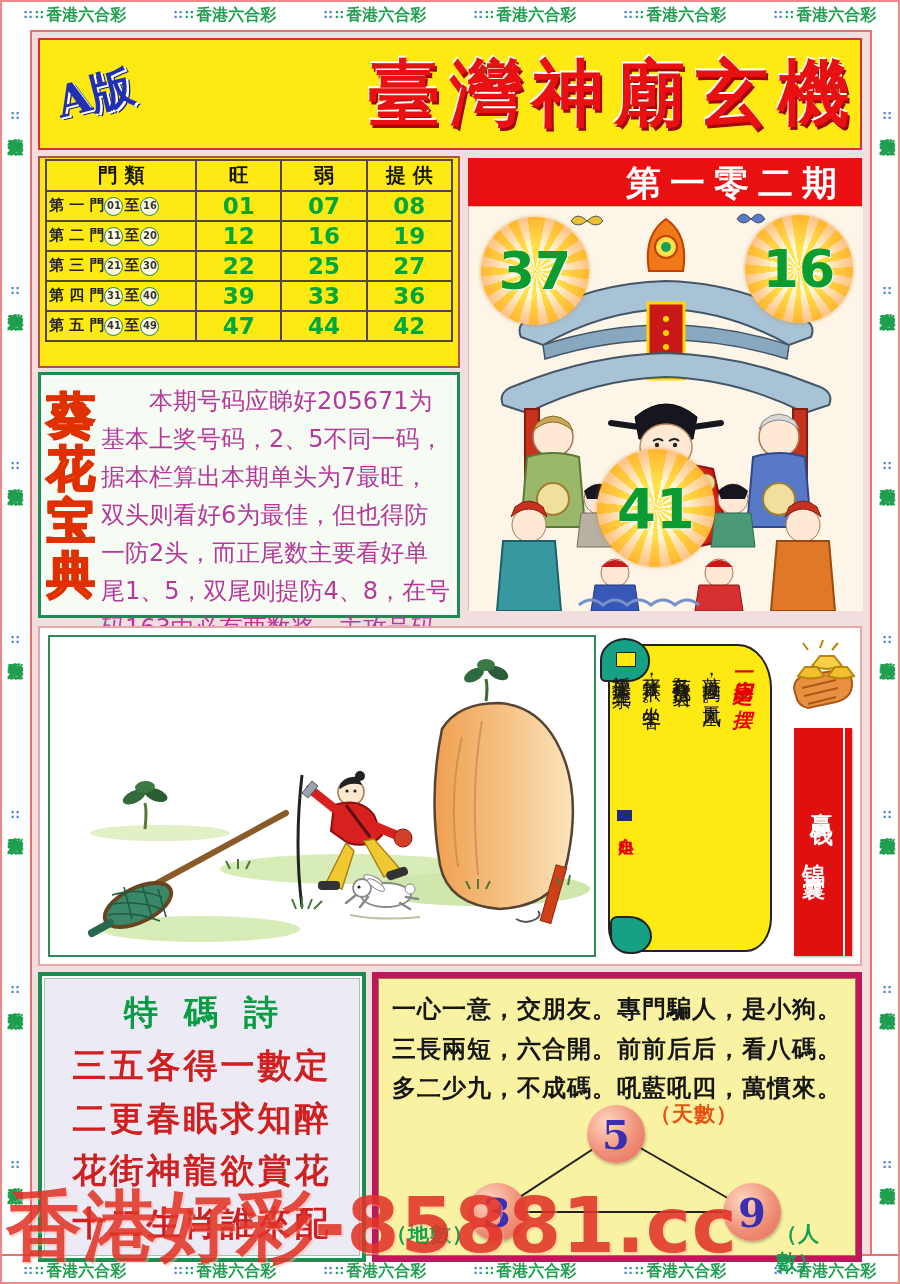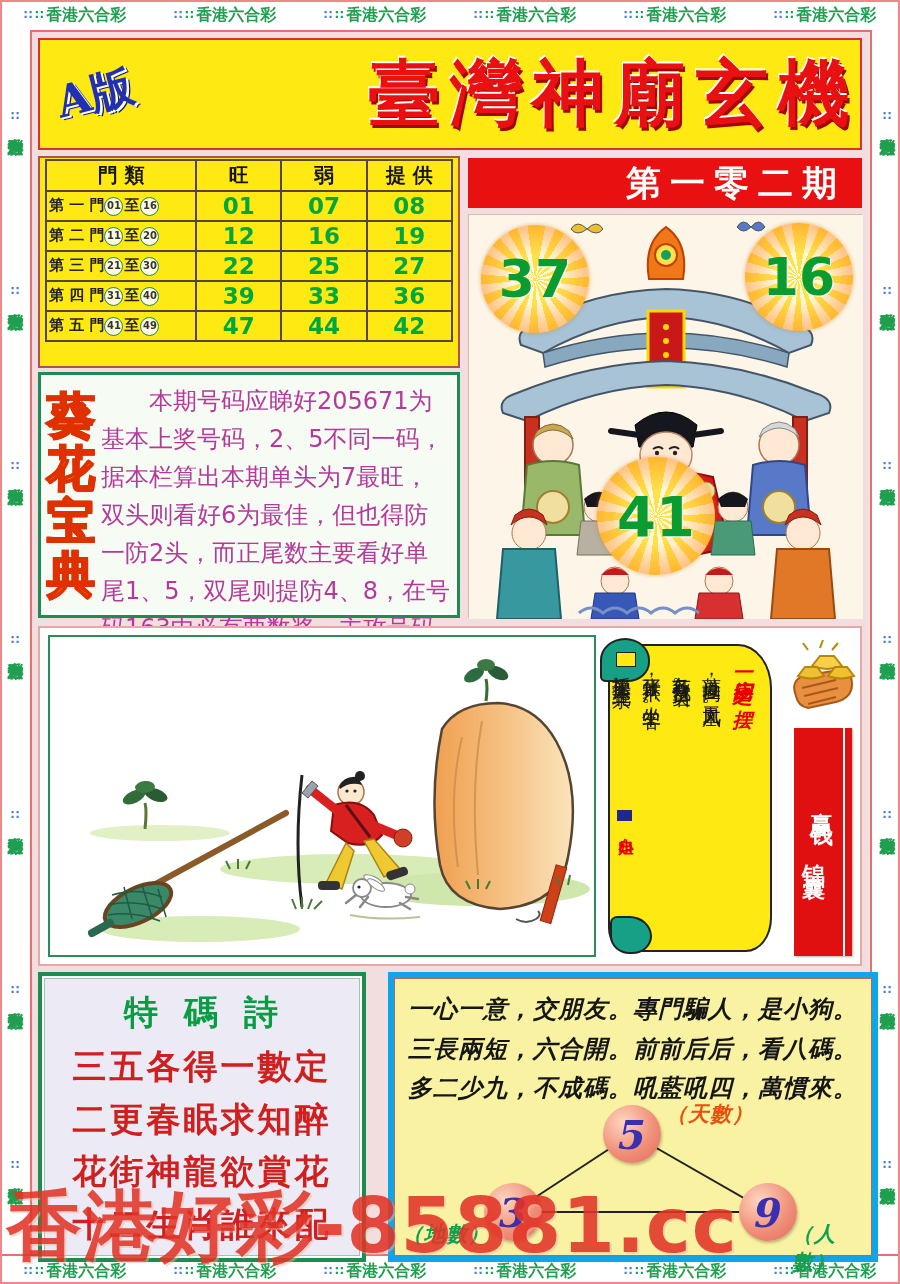--- a/index.html
+++ b/index.html
@@ -45,21 +45,21 @@
           border:3px solid #1c8c50;box-sizing:border-box;display:flex;z-index:6;box-shadow:inset 0 0 0 2px #ffffff;}
   .kh-title{width:60px;display:flex;flex-direction:column;align-items:center;justify-content:center;gap:0px;}
   .kh-title span{font-size:48px;line-height:1.1;font-weight:bold;color:#ffd700;font-family:"DejaVu Serif",serif;
         -webkit-text-stroke:2px #e03000;text-shadow:1px 1px 0 #e03000,-1px -1px 0 #e03000,1px -1px 0 #e03000,-1px 1px 0 #e03000;}
   .kh-body{flex:1;padding:8px 6px 4px 0;color:#b5399b;font-size:24px;line-height:1.58;text-indent:2em;font-weight:500;}
 
   
   .period{position:absolute;left:468px;top:158px;width:394px;height:50px;background:#e81010;color:#fff;
           font-size:35px;font-weight:bold;text-align:right;line-height:50px;letter-spacing:9px;
           box-sizing:border-box;padding-right:16px;z-index:6;font-family:"DejaVu Serif",serif;}
-  .deity{position:absolute;left:468px;top:214px;width:394px;height:404px;background:#fdf6e8;
+  .deity{position:absolute;left:468px;top:206px;width:394px;height:404px;background:#fdf6e8;
          border:1px solid #d8c0a8;box-sizing:border-box;z-index:6;}
   .deity svg{position:absolute;left:0;top:0;}
   .sun{position:absolute;border-radius:50%;display:flex;align-items:center;justify-content:center;
        font-weight:bold;color:#0a9c30;text-shadow:1px 1px 0 #fff;
        background:radial-gradient(circle,rgba(255,255,255,0) 30%,rgba(255,130,20,.5) 74%,rgba(255,165,60,.95) 100%),
                   repeating-conic-gradient(#ffe24a 0deg 11deg,#fff9dc 11deg 22deg);
        box-shadow:0 0 4px rgba(200,120,0,.5);}
   .sun.s37{left:12px;top:10px;width:108px;height:108px;font-size:52px;}
   .sun.s16{left:276px;top:8px;width:108px;height:108px;font-size:52px;}
   .sun.s41{left:128px;top:242px;width:118px;height:118px;font-size:56px;}
@@ -91,23 +91,23 @@
             font-weight:bold;font-size:23px;letter-spacing:12px;}
   .rb-left{position:absolute;left:5px;top:118px;writing-mode:vertical-rl;text-orientation:upright;color:#fff;
            font-weight:bold;font-size:23px;letter-spacing:12px;}
 
   
   .poem-box{position:absolute;left:38px;top:972px;width:328px;height:290px;background:#eceaf4;
             border:4px solid #1c8c50;box-sizing:border-box;box-shadow:inset 0 0 0 2px #ffffff,inset 0 0 0 3px #9cc8a8;z-index:6;}
   .poem-title{color:#0a9c44;font-size:34px;font-weight:bold;text-align:center;letter-spacing:26px;
               padding:14px 0 4px 24px;font-family:Liberation Mono, monospace;}
   .poem-line{color:#cf1f1f;font-size:34px;font-weight:bold;text-align:center;letter-spacing:3px;line-height:1.55;
-             font-family:Liberation Sans, sans-serif;}
-  .phrase-box{position:absolute;left:388px;top:972px;width:490px;height:290px;background:#f8f2a2;
-              border:6px solid #0ea5e9;box-sizing:border-box;box-shadow:inset 0 0 0 1px #a87050;z-index:6;font-style:italic;}
+             font-family:Liberation Serif, serif;}
+  .phrase-box{position:absolute;left:372px;top:972px;width:490px;height:290px;background:#f8f2a2;
+              border:6px solid #be185d;box-sizing:border-box;box-shadow:inset 0 0 0 1px #a87050;z-index:6;}
   .phrase-lines{padding:12px 10px 0 14px;}
   .phrase-line{color:#161616;font-size:24px;font-weight:bold;line-height:1.65;letter-spacing:1px;white-space:nowrap;}
   .num-area{position:absolute;left:0;top:0;width:478px;height:278px;}
   .numball{position:absolute;width:58px;height:58px;border-radius:50%;display:flex;align-items:center;justify-content:center;
            background:radial-gradient(circle at 35% 30%,#ffd6c0,#f09078 55%,#e4685e);
            font-size:40px;font-weight:bold;color:#3a2fb0;font-family:"DejaVu Serif",serif;box-shadow:1px 2px 3px rgba(0,0,0,.25);}
   .b5{left:209px;top:127px;} .b3{left:90px;top:205px;} .b9{left:345px;top:205px;}
   .lab{position:absolute;font-size:21px;font-weight:bold;letter-spacing:1px;}
   .lab-tian{left:272px;top:122px;color:#e8500f;}
   .lab-di{left:8px;top:242px;color:#12a050;}

